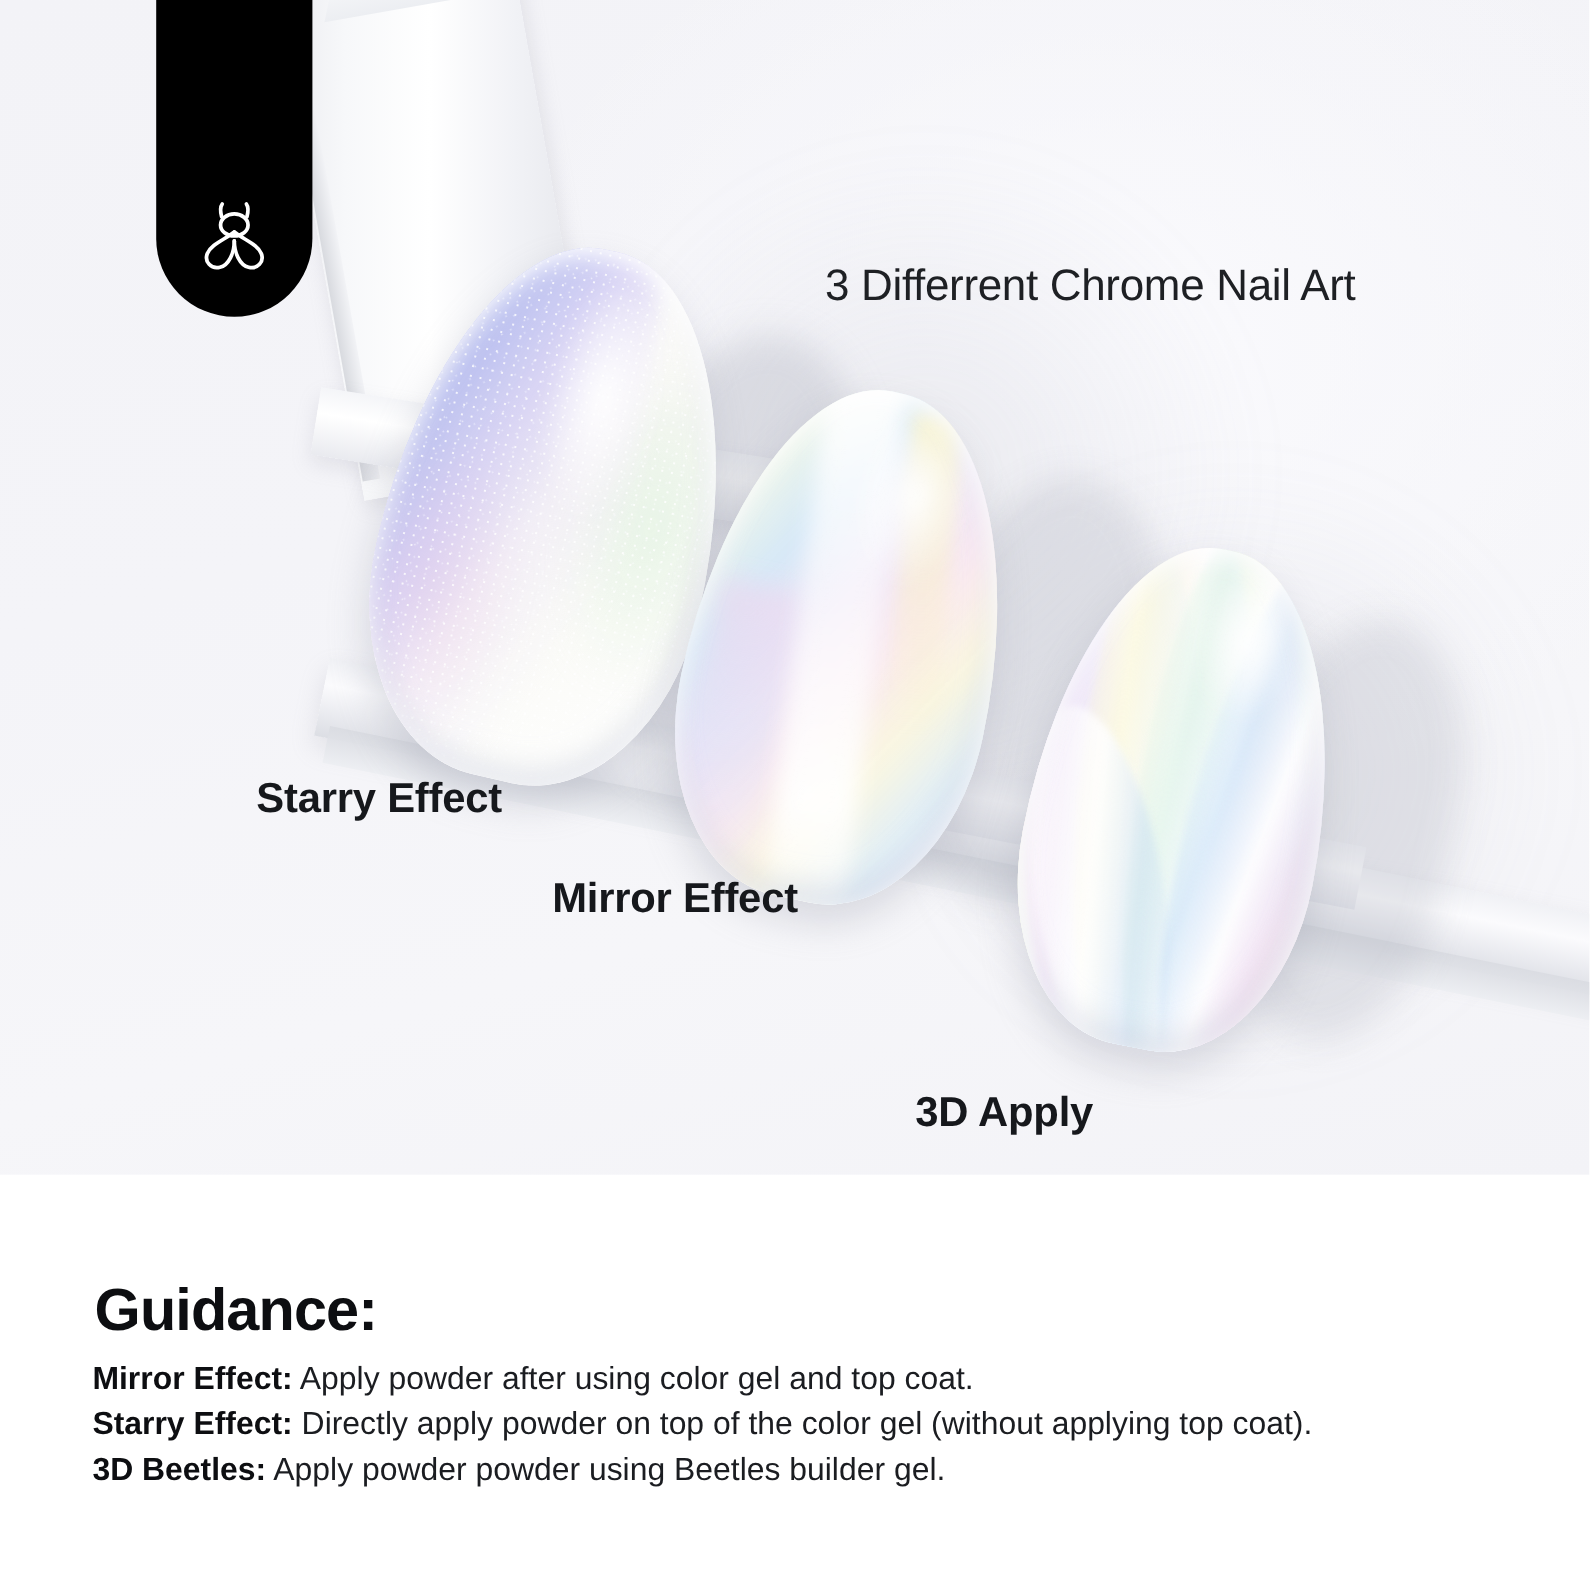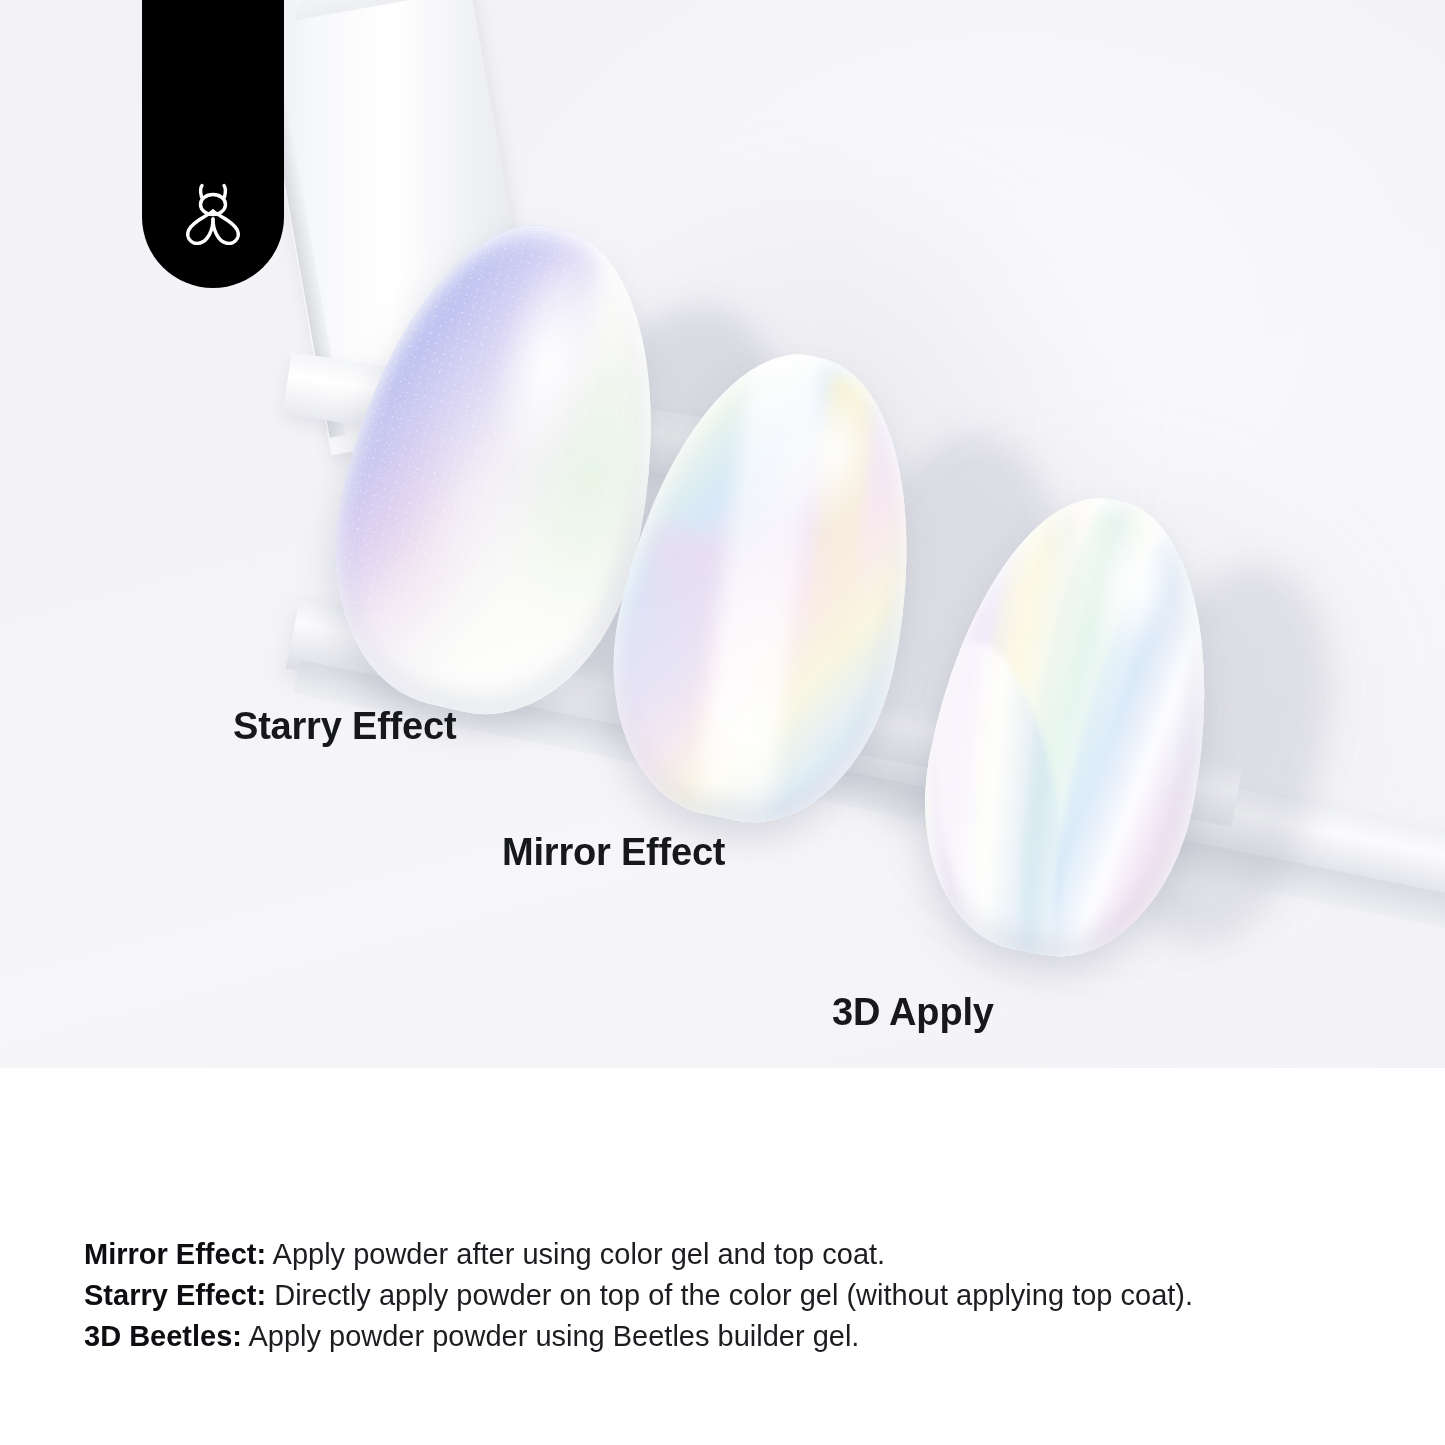--- a/index.html
+++ b/index.html
@@ -273,21 +273,21 @@
     font-size:40px;font-weight:normal;color:#1e2024;
     letter-spacing:-0.3px;white-space:nowrap;
   }
 
   
   .caption{
     position:absolute;font-size:38px;font-weight:bold;color:#16181c;
     letter-spacing:-0.2px;white-space:nowrap;
   }
   .cap-1{left:233px;top:705px;}
-  .cap-2{left:502px;top:831px;text-align:center;}
+  .cap-2{left:502px;top:796px;text-align:center;}
   .cap-3{left:832px;top:991px;}
 
   
   .guidance{
     position:absolute;left:0;top:1068px;width:1445px;height:377px;
     background:#ffffff;
   }
   .g-heading{
     position:absolute;left:86px;top:92px;
     font-size:54px;font-weight:bold;color:#0d0e11;letter-spacing:-0.8px;
@@ -355,27 +355,29 @@
       <g fill="none" stroke="#ffffff" stroke-width="3.4" stroke-linecap="round">
         <ellipse cx="37" cy="26.5" rx="12.5" ry="10"></ellipse>
         <path d="M25.5 19 C24 13 24.5 9.5 26 7.5"></path>
         <path d="M48.5 19 C50 13 49.5 9.5 48 7.5"></path>
         <path d="M37 33 C28 40 16 44 12.5 52.5 C9.5 60 16 67 24 65 C32 63 37 52 37 41"></path>
         <path d="M37 33 C46 40 58 44 61.5 52.5 C64.5 60 58 67 50 65 C42 63 37 52 37 41"></path>
       </g>
     </svg>
   </div>
 
+  <div class="subtitle">3 Differrent Chrome Nail Art</div>
 
   <div class="caption cap-1">Starry Effect</div>
   <div class="caption cap-2">Mirror Effect</div>
   <div class="caption cap-3">3D Apply</div>
 </div>
 
 <div class="guidance">
+  <div class="g-heading">Guidance:</div>
   <div class="g-list">
 
     <div class="g-line">
       <span class="g-label">Mirror Effect:</span>
       <span class="g-text">Apply powder after using color gel and top coat.</span>
     </div>
 
     <div class="g-line">
       <span class="g-label">Starry Effect:</span>
       <span class="g-text">Directly apply powder on top of the color gel (without applying top coat).</span>

